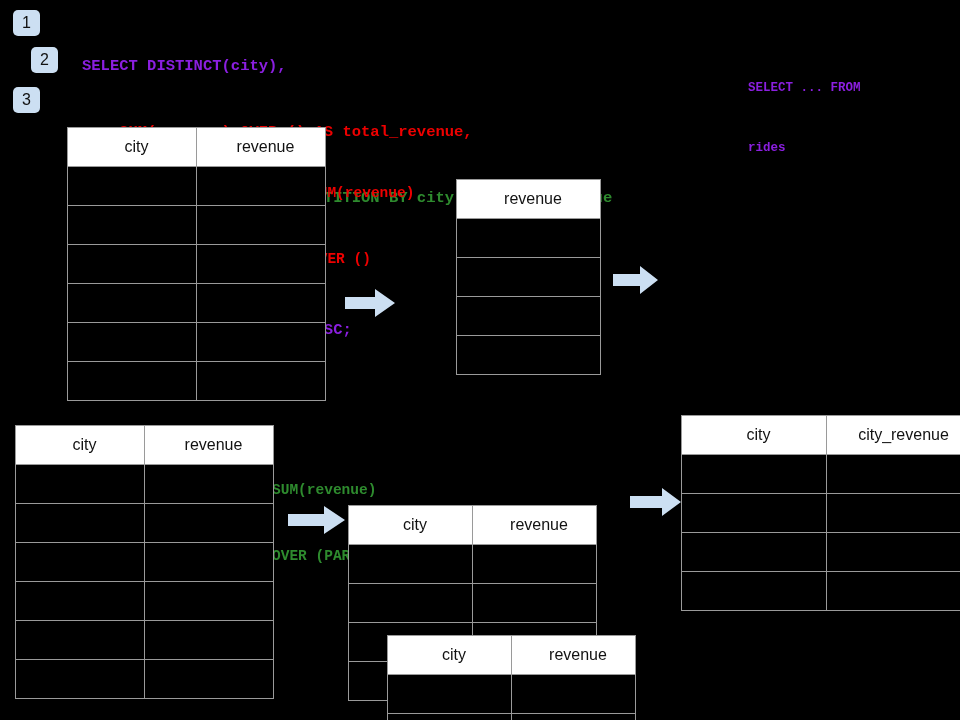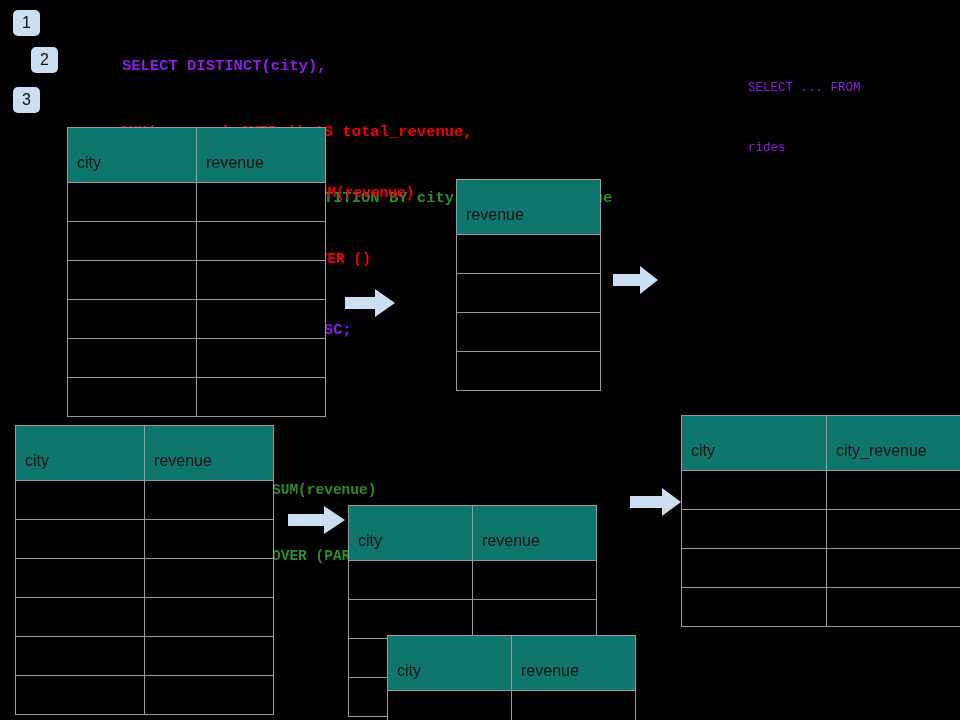--- a/index.html
+++ b/index.html
@@ -39,21 +39,21 @@
     line-height: 22px;
     white-space: pre;
     letter-spacing: 0px;
   }
   .sql-line { white-space: pre; }
 
   .note-right {
     position: absolute;
     font-family: "Liberation Mono", monospace;
     font-size: 12.5px;
-    font-weight: normal;
+    font-weight: bold;
     line-height: 20px;
     white-space: pre;
   }
 
   
   .annot {
     position: absolute;
     font-family: "Liberation Mono", monospace;
     font-size: 14.5px;
     font-weight: bold;
@@ -69,46 +69,46 @@
     background: #000000;
   }
   .tbl td {
     border: 1px solid #9a9a9a;
     padding: 0;
     height: 38px;
     background: #000000;
   }
   .tbl th {
     border: 1px solid #9a9a9a;
-    background: #0f766e;
+    background: #ffffff;
     color: #121212;
     font-family: "Liberation Sans", sans-serif;
     font-size: 16px;
     font-weight: normal;
-    text-align: left;
-    padding: 16px 0 0 9px;
+    text-align: center;
+    padding: 0 0 0 9px;
     height: 38px;
   }
 
   
   .arrow {
     position: absolute;
   }
 </style>
 </head>
 <body>
 
 <div id="canvas">
 
   <div class="badge" style="left:13px; top:10px;">1</div>
   <div class="badge" style="left:31px; top:47px;">2</div>
   <div class="badge" style="left:13px; top:87px;">3</div>
 
   <div class="sql-block" style="left:82px; top:11px;">
-    <div class="sql-line" style="color:#8B1FE0;margin-left:40px;">SELECT DISTINCT(city),</div>
+    <div class="sql-line" style="color:#8B1FE0;">SELECT DISTINCT(city),</div>
     <div class="sql-line" style="color:#EE0000;">    SUM(revenue) OVER () AS total_revenue,</div>
     <div class="sql-line" style="color:#2E8B2E;">    SUM(revenue) OVER (PARTITION BY city) as city_revenue</div>
     <div class="sql-line" style="color:#8B1FE0;">  FROM rides</div>
     <div class="sql-line" style="color:#8B1FE0;">  ORDER by city_revenue DESC;</div>
   </div>
 
   <div class="note-right" style="left:748px; top:38px; color:#8B1FE0;">
     <div>SELECT ... FROM</div>
     <div>rides</div>
   </div>

